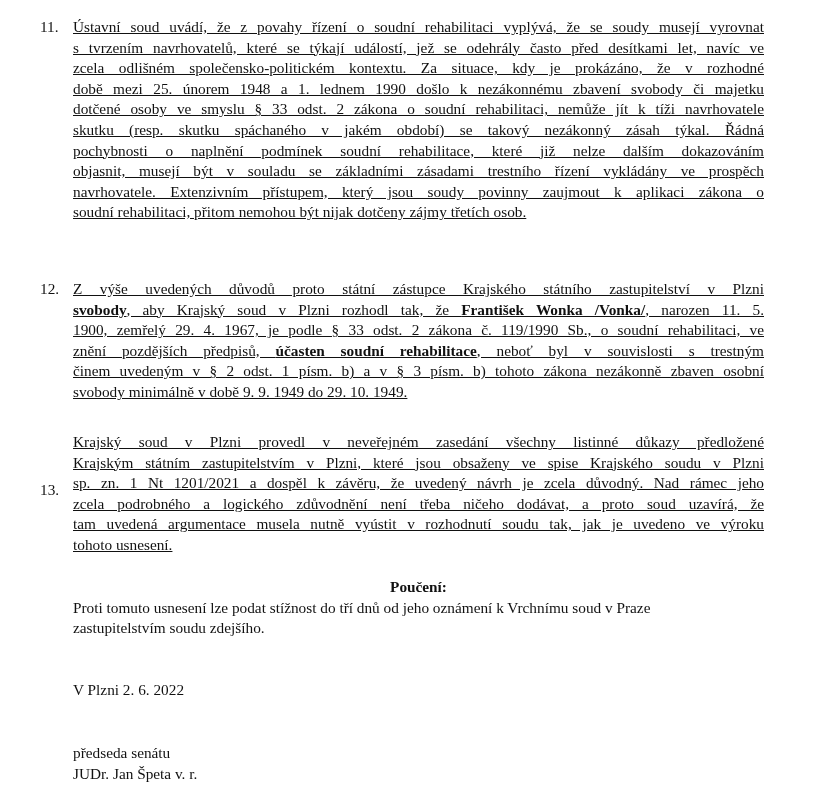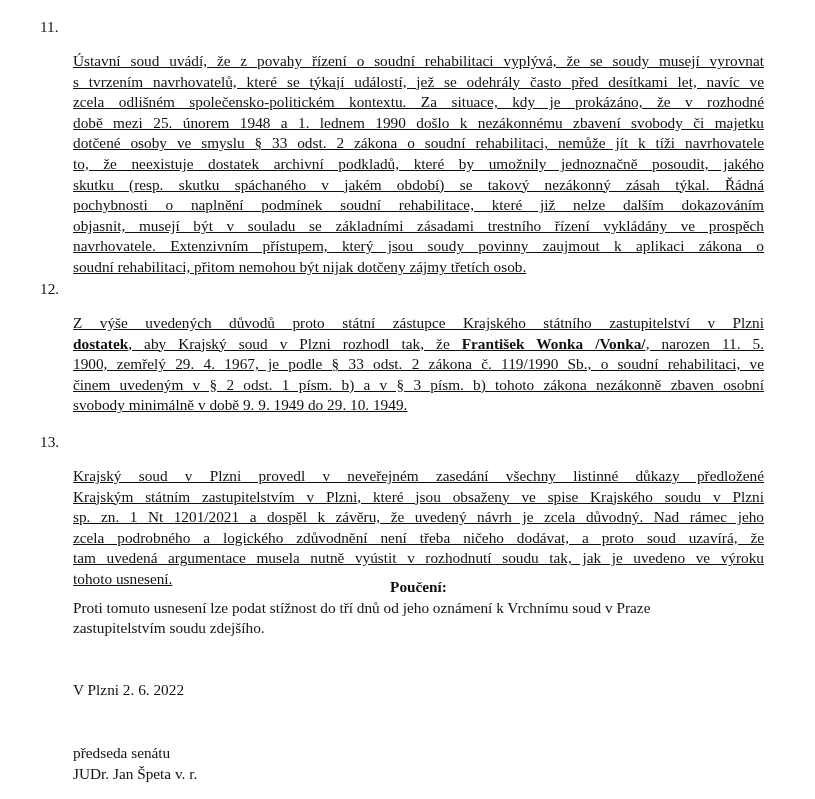--- a/index.html
+++ b/index.html
@@ -4,21 +4,21 @@
 <style>
   html, body { margin: 0; padding: 0; background: #ffffff; }
   body {
     width: 815px; height: 799px; overflow: hidden; position: relative;
     font-family: "Liberation Serif", "DejaVu Serif", serif;
     font-size: 15.3px; color: #111111;
   }
   .page { position: absolute; left: 0; top: 0; width: 815px; height: 799px; }
   .para { position: absolute; left: 40px; width: 724px; text-decoration: underline; }
   .num { position: absolute; left: 0; top: 0; width: 33px; }
-  .lines { margin-left: 33px; width: 691px; margin-top: 34px; }
+  .lines { margin-left: 33px; width: 691px; }
   .line {
     height: 20.6px; line-height: 20.6px; white-space: nowrap;
     text-align: justify; text-align-last: justify; overflow: hidden;
   }
   .line.last { text-align-last: left; }
   b { font-weight: bold; }
   .block { position: absolute; left: 73px; width: 691px; line-height: 20.6px; }
   .center { text-align: center; font-weight: bold; }
 </style>
 </head>
@@ -27,42 +27,42 @@
 <div class="page">
 
   <div class="para" style="top:17px;">
     <div class="num" style="line-height:20.6px;">11.</div>
     <div class="lines">
       <div class="line">Ústavní soud uvádí, že z povahy řízení o soudní rehabilitaci vyplývá, že se soudy musejí vyrovnat</div>
       <div class="line">s tvrzením navrhovatelů, které se týkají událostí, jež se odehrály často před desítkami let, navíc ve</div>
       <div class="line">zcela odlišném společensko-politickém kontextu. Za situace, kdy je prokázáno, že v rozhodné</div>
       <div class="line">době mezi 25. únorem 1948 a 1. lednem 1990 došlo k nezákonnému zbavení svobody či majetku</div>
       <div class="line">dotčené osoby ve smyslu § 33 odst. 2 zákona o soudní rehabilitaci, nemůže jít k tíži navrhovatele</div>
-      <div class="line">to, že neexistuje dostatek archivní podkladů, které by umožnily jednoznačně posoudit, jakého</div>
       <div class="line">skutku (resp. skutku spáchaného v jakém období) se takový nezákonný zásah týkal. Řádná</div>
       <div class="line">pochybnosti o naplnění podmínek soudní rehabilitace, které již nelze dalším dokazováním</div>
       <div class="line">objasnit, musejí být v souladu se základními zásadami trestního řízení vykládány ve prospěch</div>
       <div class="line">navrhovatele. Extenzivním přístupem, který jsou soudy povinny zaujmout k aplikaci zákona o</div>
       <div class="line last">soudní rehabilitaci, přitom nemohou být nijak dotčeny zájmy třetích osob.</div>
     </div>
   </div>
 
   <div class="para" style="top:279px;">
     <div class="num" style="line-height:20.6px;">12.</div>
     <div class="lines">
       <div class="line rich"><span>Z výše uvedených důvodů proto státní zástupce Krajského státního zastupitelství v Plzni</span></div>
-      <div class="line rich"><b>dostatek</b><span>, aby Krajský soud v Plzni rozhodl tak, že </span><b>František Wonka /Vonka/</b><span>, narozen 11. 5.</span></div>
+      <div class="line rich"><b>svobody</b><span>, aby Krajský soud v Plzni rozhodl tak, že </span><b>František Wonka /Vonka/</b><span>, narozen 11. 5.</span></div>
       <div class="line rich"><span>1900, zemřelý 29. 4. 1967, je podle § 33 odst. 2 zákona č. 119/1990 Sb., o soudní rehabilitaci, ve</span></div>
+      <div class="line rich"><span>znění pozdějších předpisů, </span><b>účasten soudní rehabilitace</b><span>, neboť byl v souvislosti s trestným</span></div>
       <div class="line rich"><span>činem uvedeným v § 2 odst. 1 písm. b) a v § 3 písm. b) tohoto zákona nezákonně zbaven osobní</span></div>
       <div class="line rich last"><span>svobody minimálně v době 9. 9. 1949 do 29. 10. 1949.</span></div>
     </div>
   </div>
 
   <div class="para" style="top:432px;">
-    <div class="num" style="line-height:20.6px;">13.</div>
+    <div class="num" style="line-height:20.6px;margin-top:48px;">13.</div>
     <div class="lines">
       <div class="line">Krajský soud v Plzni provedl v neveřejném zasedání všechny listinné důkazy předložené</div>
       <div class="line">Krajským státním zastupitelstvím v Plzni, které jsou obsaženy ve spise Krajského soudu v Plzni</div>
       <div class="line">sp. zn. 1 Nt 1201/2021 a dospěl k závěru, že uvedený návrh je zcela důvodný. Nad rámec jeho</div>
       <div class="line">zcela podrobného a logického zdůvodnění není třeba ničeho dodávat, a proto soud uzavírá, že</div>
       <div class="line">tam uvedená argumentace musela nutně vyústit v rozhodnutí soudu tak, jak je uvedeno ve výroku</div>
       <div class="line last">tohoto usnesení.</div>
     </div>
   </div>
 

